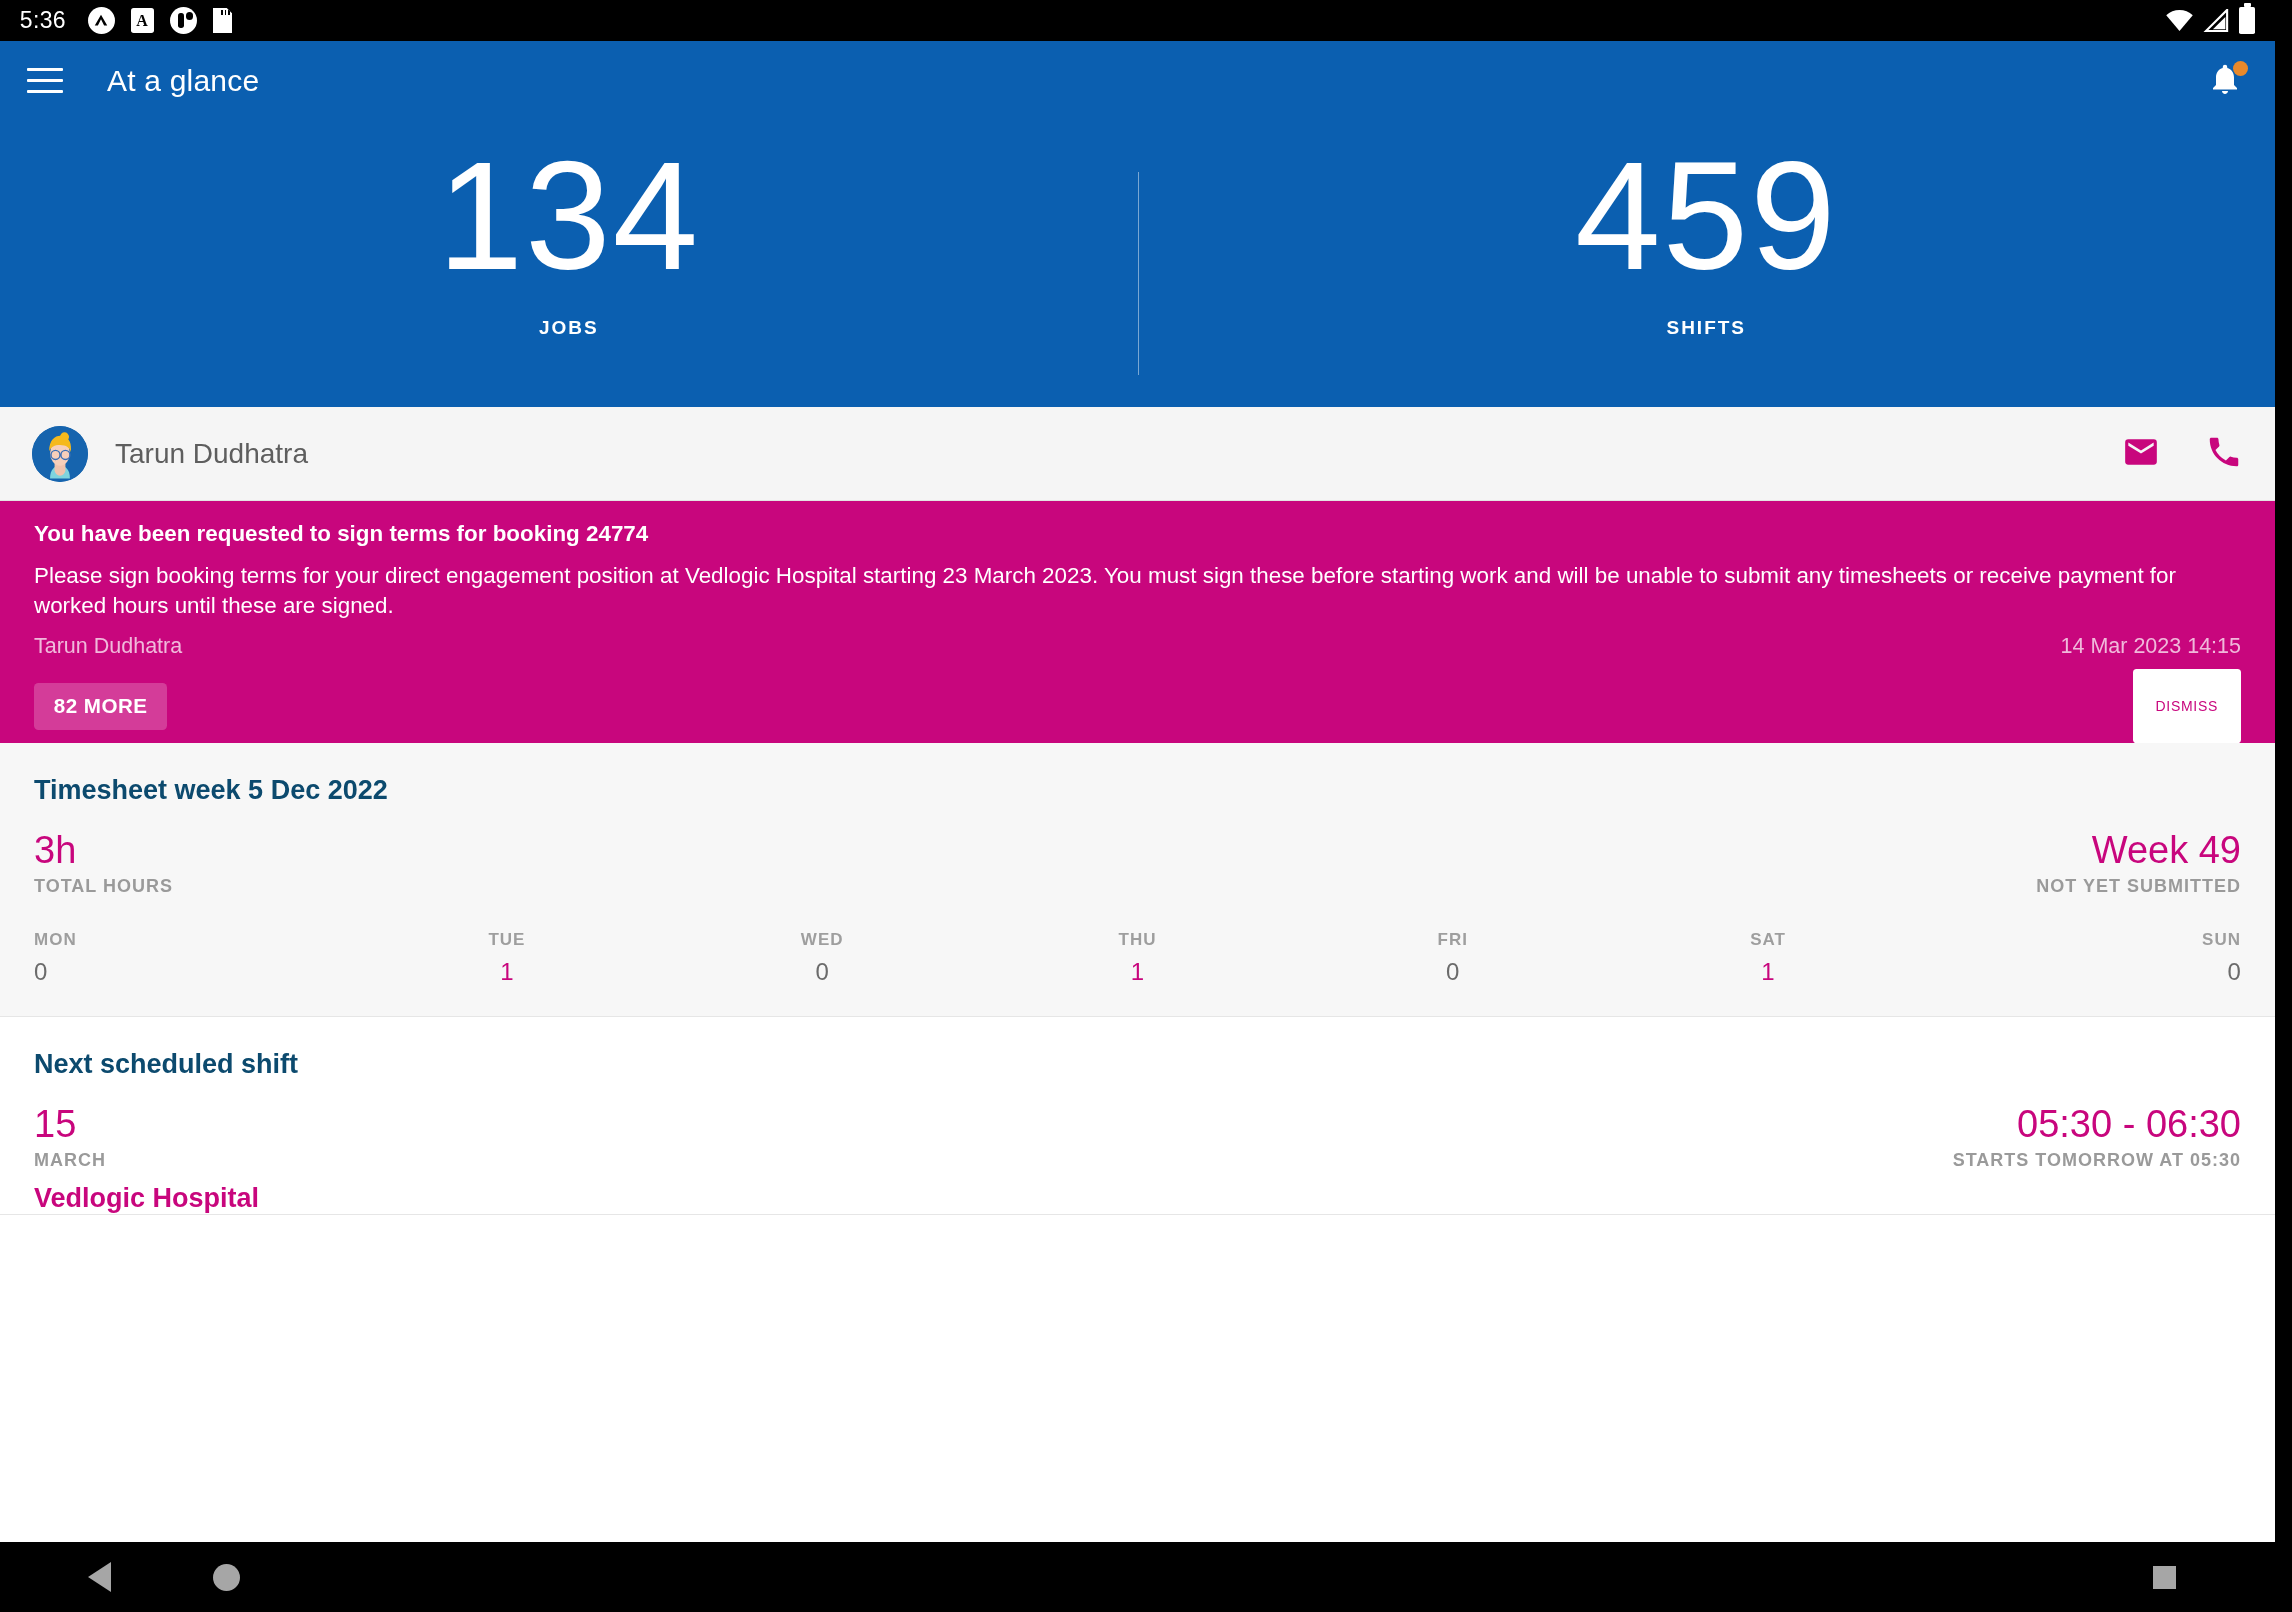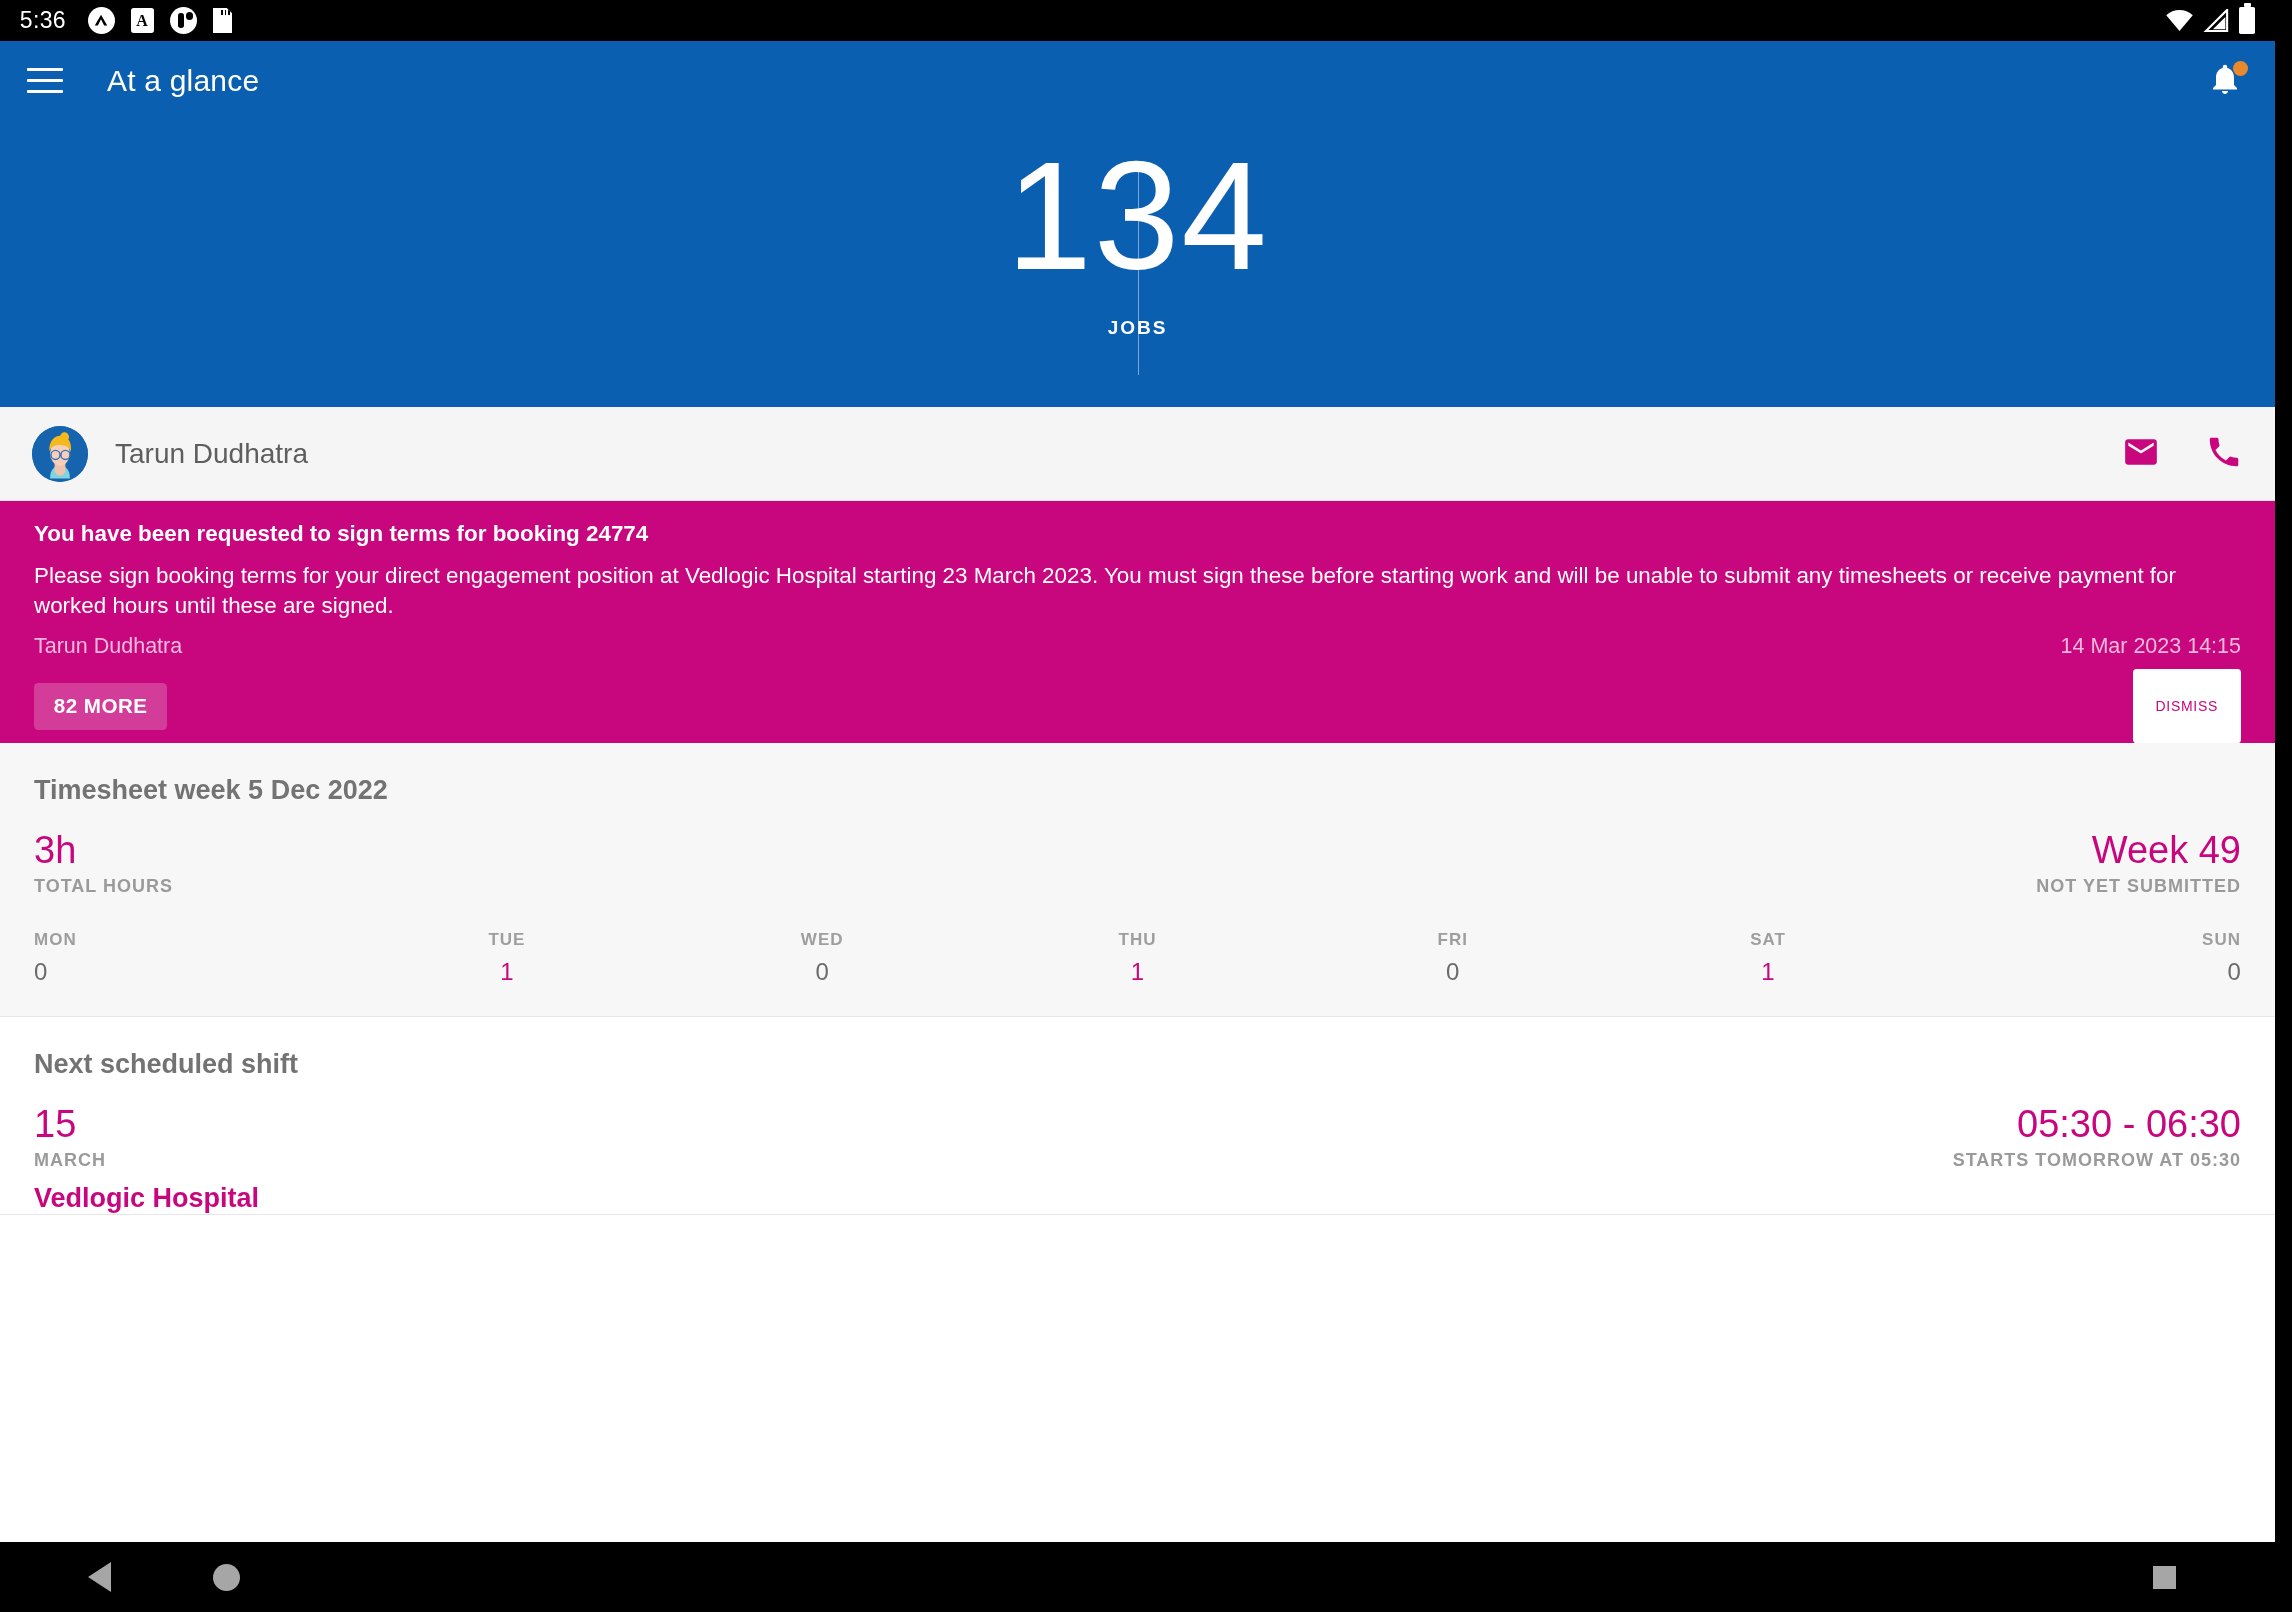--- a/index.html
+++ b/index.html
@@ -83,21 +83,21 @@
     padding: 11.6px 19.7px; font-size: 20.6px; font-weight:700; letter-spacing:0.5px; cursor:pointer;
   }
   .btn-dismiss {
     background:#fff; color:#c8067d; border:none; border-radius: 3.6px;
     padding: 29px 23px; font-size: 14px; font-weight:400; letter-spacing:0.7px; cursor:pointer;
   }
 
   
   .card { background:#f7f7f7; padding: 32px 34px 0 34px; border-bottom: 0.9px solid #e6e6e6; }
   .card.white { background:#fff; }
-  .card-title { font-size: 27px; color:#737373; font-weight: 700; }
+  .card-title { font-size: 27px; color:#0c4a6e; font-weight: 700; }
   .metric-row { display:flex; align-items:flex-start; margin-top: 25px; }
   .metric-left { text-align:left; }
   .metric-right { margin-left:auto; text-align:right; }
   .metric-big { font-size: 38px; color:#c8067d; font-weight: 400; line-height: 1.05; }
   .metric-sub { font-size: 18px; color:#9a9a9a; font-weight: 700; letter-spacing: 1px; margin-top: 5.4px; }
 
   .days { display:flex; margin-top: 33px; padding-bottom: 30px; }
   .day { flex:1 1 0; }
   .day:first-child { text-align:left; }
   .day:last-child { text-align:right; }
@@ -168,20 +168,24 @@
       </span>
       <span class="bell-dot"></span>
     </div>
   </div>
 
   <div class="glance">
     <div class="glance-divider"></div>
     <div class="glance-col">
       <div class="glance-num">134</div>
       <div class="glance-label">JOBS</div>
+    </div>
+    <div class="glance-col">
+      <div class="glance-num">459</div>
+      <div class="glance-label">SHIFTS</div>
     </div>
   </div>
 
   <div class="userrow">
     <div class="avatar">
       <svg width="56" height="56" viewBox="0 0 62 62">
         <circle cx="31" cy="31" r="31" fill="#1664ae"></circle>
         <path d="M20 58 C20 48 25 44 31 44 C37 44 42 48 42 58 Z" fill="#7fd4de"></path>
         <path d="M25 40 h12 v9 a6 6 0 0 1 -12 0 z" fill="#f0c3ae"></path>
         <ellipse cx="31" cy="30" rx="11" ry="14" fill="#f7cfba"></ellipse>

